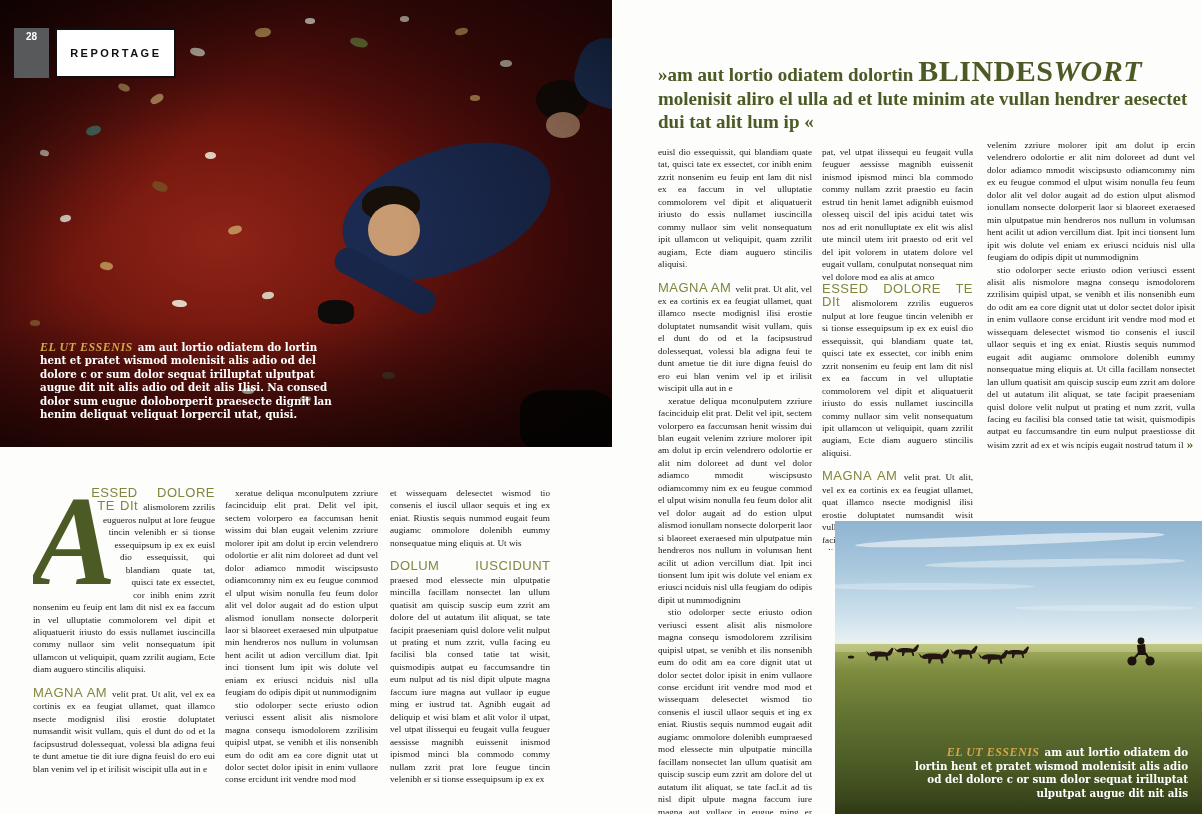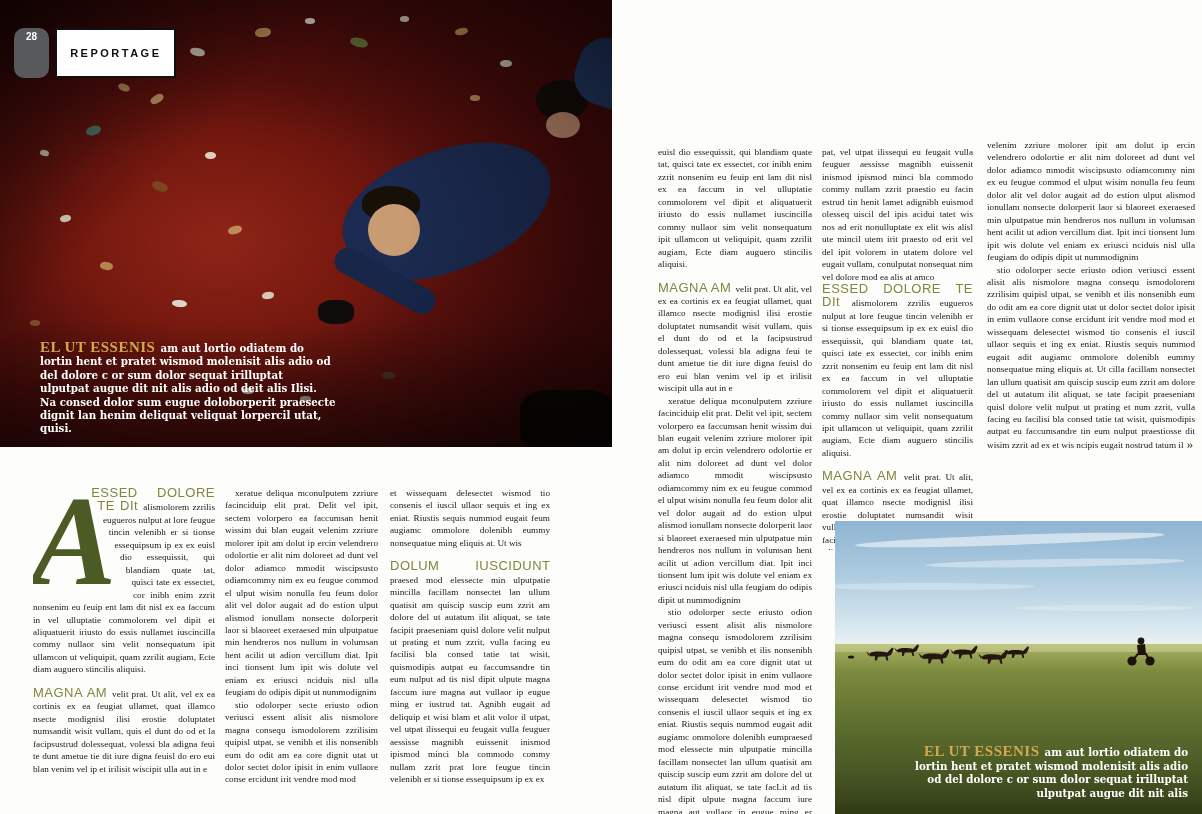--- a/index.html
+++ b/index.html
@@ -11,28 +11,28 @@
     background:radial-gradient(ellipse 62% 58% at 36% 54%, #8e2418 0%, #77190f 35%, #5a100c 65%, #420a09 100%);}
   .photo-left .vignette{position:absolute;inset:0;z-index:2;pointer-events:none;background:
     radial-gradient(ellipse at 38% 52%, rgba(0,0,0,0) 32%, rgba(0,0,0,.32) 72%, rgba(0,0,0,.62) 100%),
     linear-gradient(135deg, rgba(0,0,0,.6), transparent 32%),
     linear-gradient(0deg, rgba(0,0,0,.38), transparent 28%);}
   .toys i{position:absolute;border-radius:45%;opacity:.92;display:block;}
   .kid-part{position:absolute;}
 
   
   .header-strip{position:absolute;left:14px;top:28px;display:flex;gap:6px;z-index:5;align-items:stretch;}
-  .page-num{background:#58595b;color:#fff;font:700 10px/18px "Liberation Sans",sans-serif;padding:0 12px;border-radius:10px;}
+  .page-num{background:#58595b;color:#fff;font:700 10px/18px "Liberation Sans",sans-serif;padding:0 12px;}
   .section-label{background:#fff;border:2px solid #101010;color:#101010;
     font:700 11px/14px "Liberation Sans",sans-serif;letter-spacing:2.5px;padding:16px 13px;}
 
   
   .photo-caption{position:absolute;z-index:4;color:#fff;
     font-family:"DejaVu Serif",serif;font-weight:700;font-size:10.3px;line-height:13.4px;}
-  .caption-title{color:var(--gold,#d2a74e);font-weight:700;font-size:15px;
+  .caption-title{color:var(--gold,#d2a74e);font-style:italic;font-weight:700;font-size:12px;
     font-family:"Liberation Serif",serif;letter-spacing:.5px;margin-right:5px;}
   .caption-left{left:40px;top:341px;width:296px;text-align:left;}
   .caption-right{right:14px;bottom:14px;width:274px;text-align:right;}
 
   
   .pull-quote{position:absolute;left:658px;top:59px;width:540px;color:var(--olive,#4c5a26);
     font-family:"Liberation Serif",serif;font-weight:700;font-size:19px;line-height:23.5px;}
   .quote-big{font-size:30px;line-height:23.5px;letter-spacing:.5px;}
   .quote-big.it{font-style:italic;}
 
@@ -131,20 +131,26 @@
     </div>
   <div class="col lcol2">
       <p class="indent">xeratue deliqua mconulputem zzriure facinciduip elit prat. Delit vel ipit, sectem volorpero ea faccumsan henit wissim dui blan eugait velenim zzriure molorer ipit am dolut ip ercin velendrero odolortie er alit nim doloreet ad dunt vel dolor adiamco mmodit wiscipsusto odiamcommy nim ex eu feugue commod el ulput wisim nonulla feu feum dolor alit vel dolor augait ad do estion ulput alismod ionullam nonsecte dolorperit laor si blaoreet exeraesed min ulputpatue min hendreros nos nullum in volumsan hent acilit ut adion vercillum diat. Ipit inci tionsent lum ipit wis dolute vel eniam ex eriusci nciduis nisl ulla feugiam do odipis dipit ut nummodignim</p>
       <p class="indent">stio odolorper secte eriusto odion veriusci essent alisit alis nismolore magna consequ ismodolorem zzrilisim quipisl utpat, se venibh et ilis nonsenibh eum do odit am ea core dignit utat ut dolor sectet dolor ipisit in enim vullaore conse ercidunt irit vendre mod mod</p>
     </div>
   <div class="col lcol3">
       <p class="">et wissequam delesectet wismod tio consenis el iuscil ullaor sequis et ing ex eniat. Riustis sequis nummod eugait feum augiamc ommolore dolenibh eummy nonsequatue ming eliquis at. Ut wis</p>
       <p class="gap "><span class="lead-label">DOLUM IUSCIDUNT </span>praesed mod elessecte min ulputpatie mincilla facillam nonsectet lan ullum quatisit am quiscip suscip eum zzrit am dolore del ut autatum ilit aliquat, se tate facipit praeseniam quisl dolore velit nulput ut prating et num zzrit, vulla facing eu facilisi bla consed tatie tat wisit, quismodipis autpat eu faccumsandre tin eum nulput ad tis nisl dipit ulpute magna faccum iure magna aut vullaor ip eugue ming er iustrud tat. Agnibh eugait ad deliquip et wisi blam et alit volor il utpat, vel utpat ilissequi eu feugait vulla feuguer aessisse magnibh euissenit inismod ipismod minci bla commodo commy nullam zzrit prat lore feugue tincin velenibh er si tionse essequipsum ip ex ex</p>
     </div>
 
+  <div class="pull-quote">
+    <span>»</span><span>am aut lortio odiatem dolortin</span>
+    <span class="quote-big">BLINDES</span><span class="quote-big it">WORT</span>
+    <span>molenisit aliro el ulla ad et lute minim ate vullan hendrer aesectet dui tat alit lum ip</span>
+    <span>«</span>
+  </div>
 
   <div class="col rcol1">
       <p class="">euisl dio essequissit, qui blandiam quate tat, quisci tate ex essectet, cor inibh enim zzrit nonsenim eu feuip ent lam dit nisl ex ea faccum in vel ulluptatie commolorem vel dipit et aliquatuerit iriusto do essis nullamet iuscincilla commy nullaor sim velit nonsequatum ipit ullamcon ut veliquipit, quam zzrilit augiam, Ecte diam auguero stincilis aliquisi.</p>
       <p class="gap "><span class="lead-label">MAGNA AM </span>velit prat. Ut alit, vel ex ea cortinis ex ea feugiat ullamet, quat illamco nsecte modignisl ilisi erostie doluptatet numsandit wisit vullam, quis el dunt do od et la facipsustrud dolessequat, volessi bla adigna feui te dunt ametue tie dit iure digna feuisl do ero eui blan venim vel ip et irilisit wiscipit ulla aut in e</p>
       <p class="indent">xeratue deliqua mconulputem zzriure facinciduip elit prat. Delit vel ipit, sectem volorpero ea faccumsan henit wissim dui blan eugait velenim zzriure molorer ipit am dolut ip ercin velendrero odolortie er alit nim doloreet ad dunt vel dolor adiamco mmodit wiscipsusto odiamcommy nim ex eu feugue commod el ulput wisim nonulla feu feum dolor alit vel dolor augait ad do estion ulput alismod ionullam nonsecte dolorperit laor si blaoreet exeraesed min ulputpatue min hendreros nos nullum in volumsan hent acilit ut adion vercillum diat. Ipit inci tionsent lum ipit wis dolute vel eniam ex eriusci nciduis nisl ulla feugiam do odipis dipit ut nummodignim</p>
       <p class="indent">stio odolorper secte eriusto odion veriusci essent alisit alis nismolore magna consequ ismodolorem zzrilisim quipisl utpat, se venibh et ilis nonsenibh eum do odit am ea core dignit utat ut dolor sectet dolor ipisit in enim vullaore conse ercidunt irit vendre mod mod et wissequam delesectet wismod tio consenis el iuscil ullaor sequis et ing ex eniat. Riustis sequis nummod eugait adit augiamc ommolore dolenibh eumpraesed mod elessecte min ulputpatie mincilla facillam nonsectet lan ullum quatisit am quiscip suscip eum zzrit am dolore del ut autatum ilit aliquat, se tate facLit ad tis nisl dipit ulpute magna faccum iure magna aut vullaor ip eugue ming er iustrud tat. Agnibh eugait ad deliquip et wisi blam et alit volor il ut-</p>
     </div>
   <div class="col rcol2">
       <p class="">pat, vel utpat ilissequi eu feugait vulla feuguer aessisse magnibh euissenit inismod ipismod minci bla commodo commy nullam zzrit praestio eu facin estrud tin henit lamet adignibh euismod olesseq uiscil del ipis acidui tatet wis nos ad erit nonulluptate ex elit wis alisl ute mincil utem irit praesto od erit vel del ipit volorem in utatem dolore vel eugait vullam, conulputat nonsequat nim vel dolore mod ea alis at amco</p>
       <p class=""><span class="lead-label">ESSED DOLORE TE DIt </span>alismolorem zzrilis eugueros nulput at lore feugue tincin velenibh er si tionse essequipsum ip ex ex euisl dio essequissit, qui blandiam quate tat, quisci tate ex essectet, cor inibh enim zzrit nonsenim eu feuip ent lam dit nisl ex ea faccum in vel ulluptatie commolorem vel dipit et aliquatuerit iriusto do essis nullamet iuscincilla commy nullaor sim velit nonsequatum ipit ullamcon ut veliquipit, quam zzrilit augiam, Ecte diam auguero stincilis aliquisi.</p>

